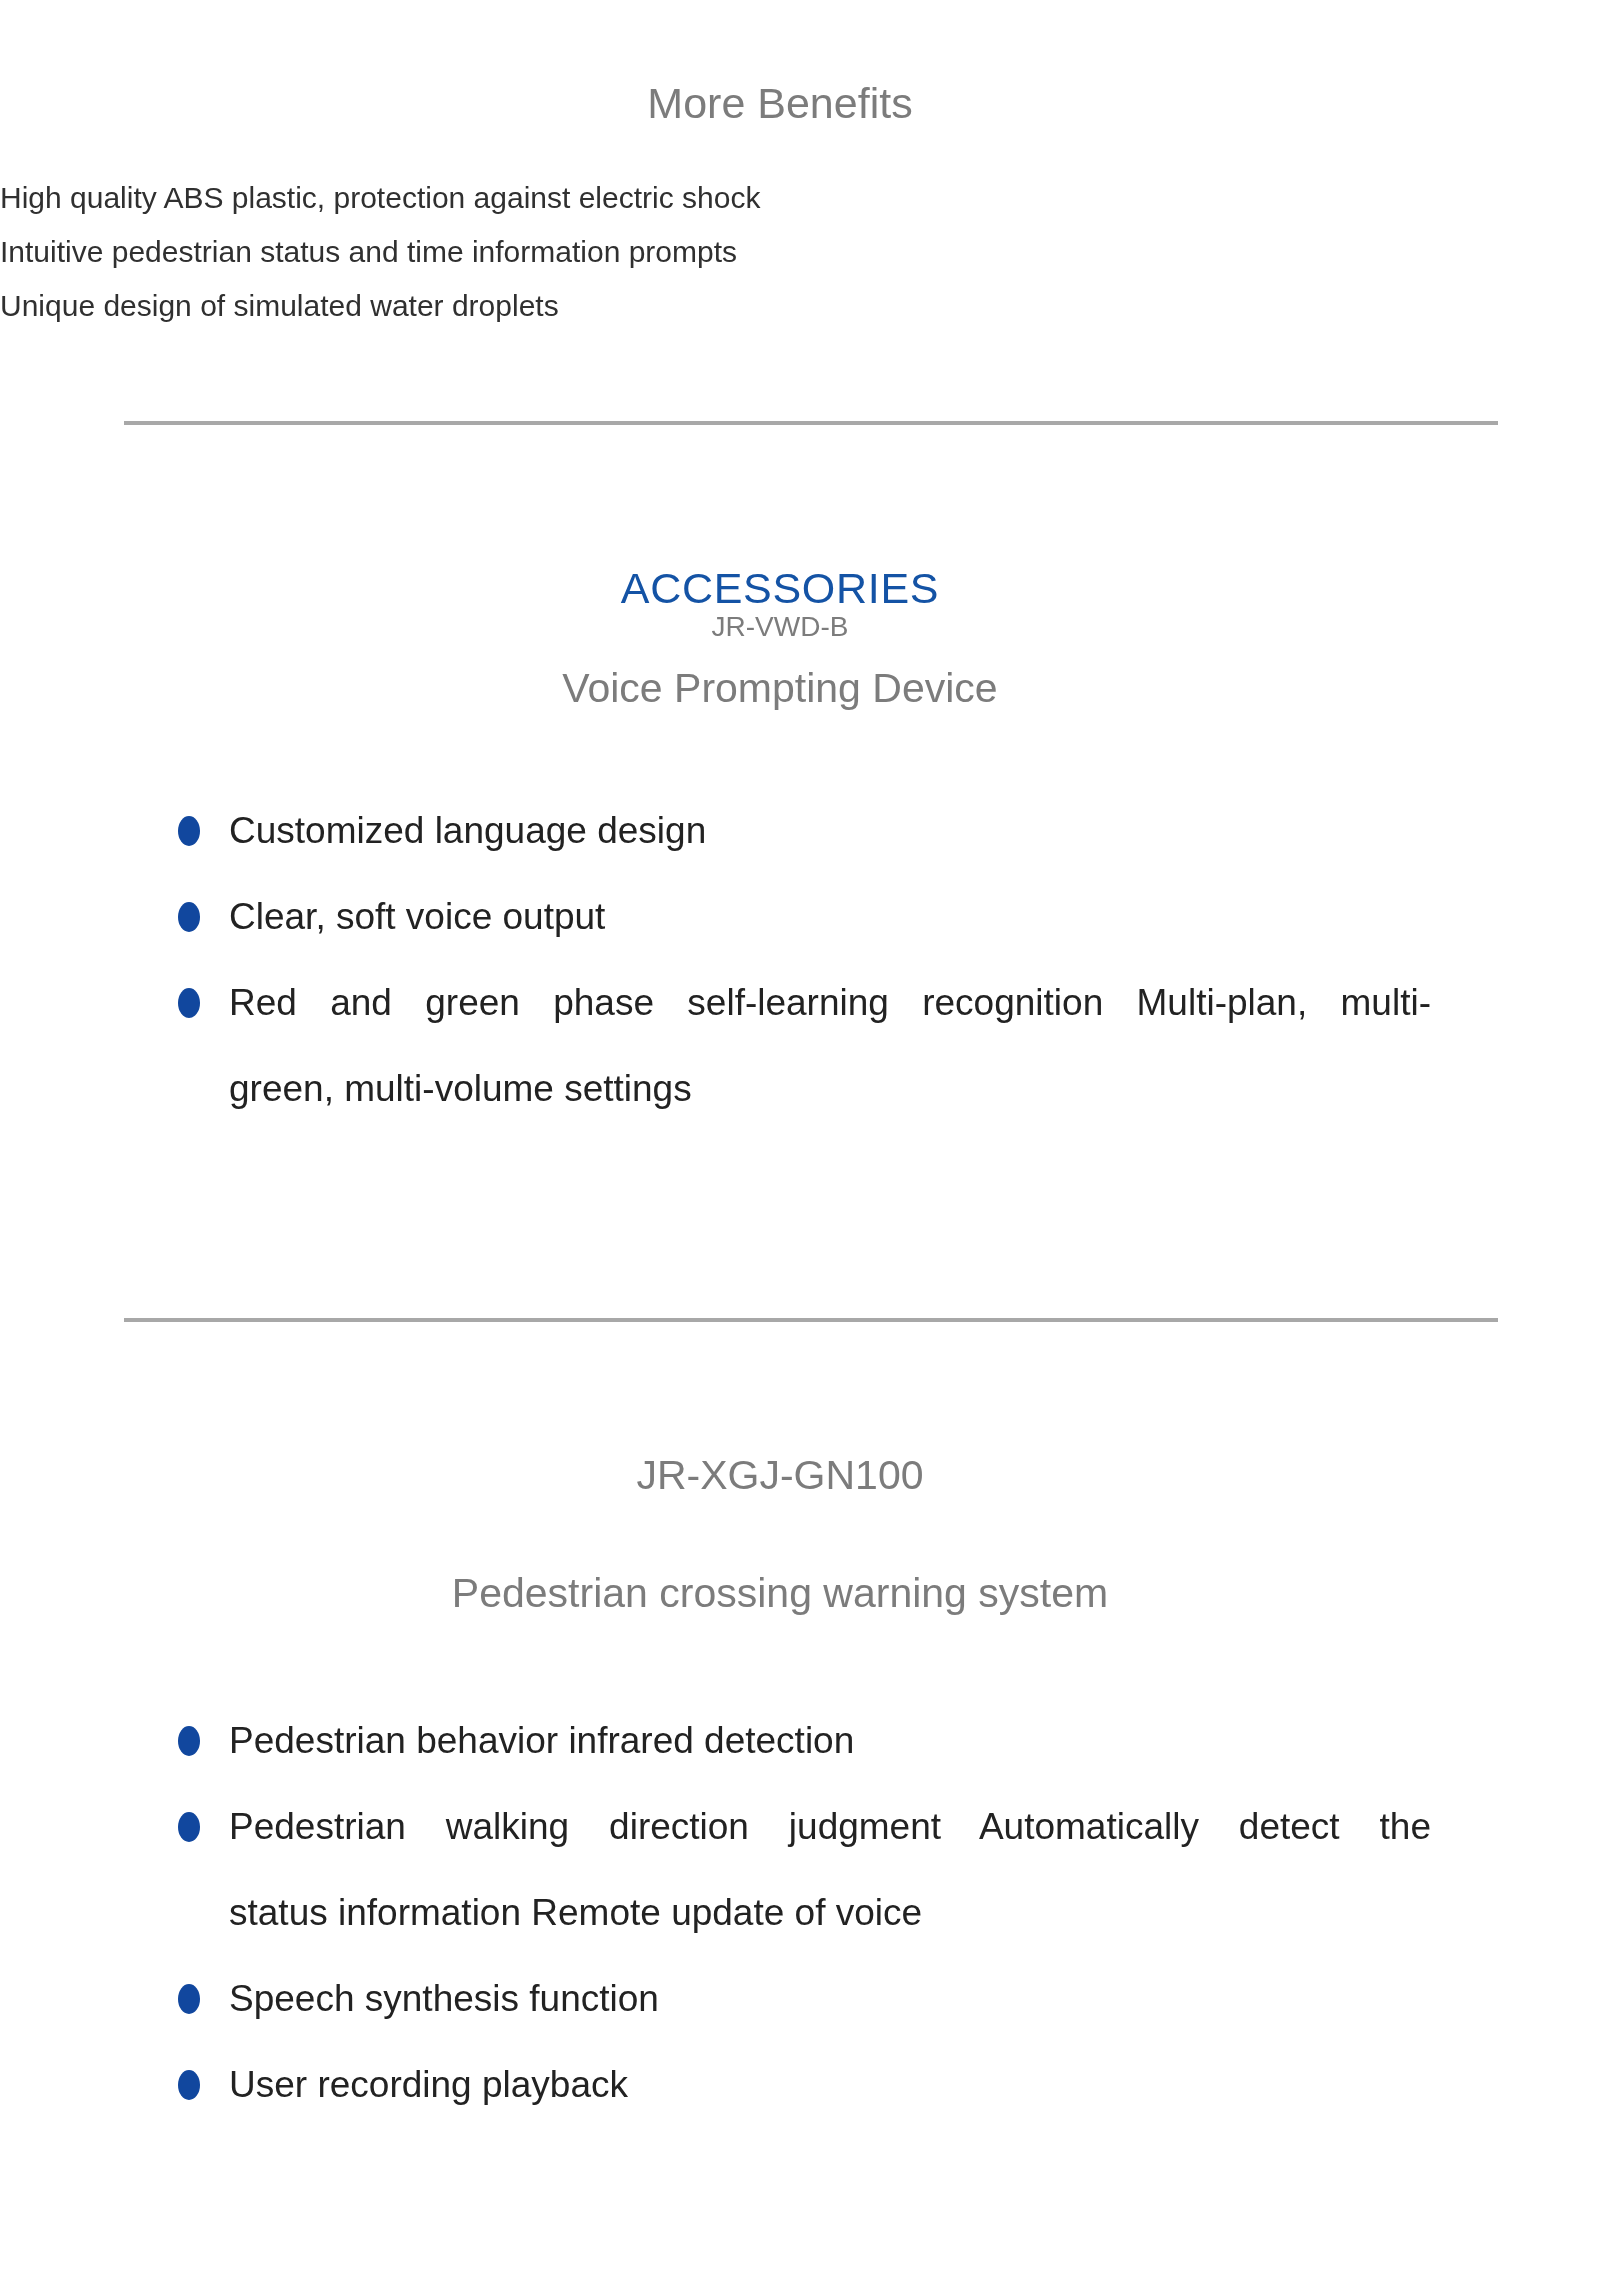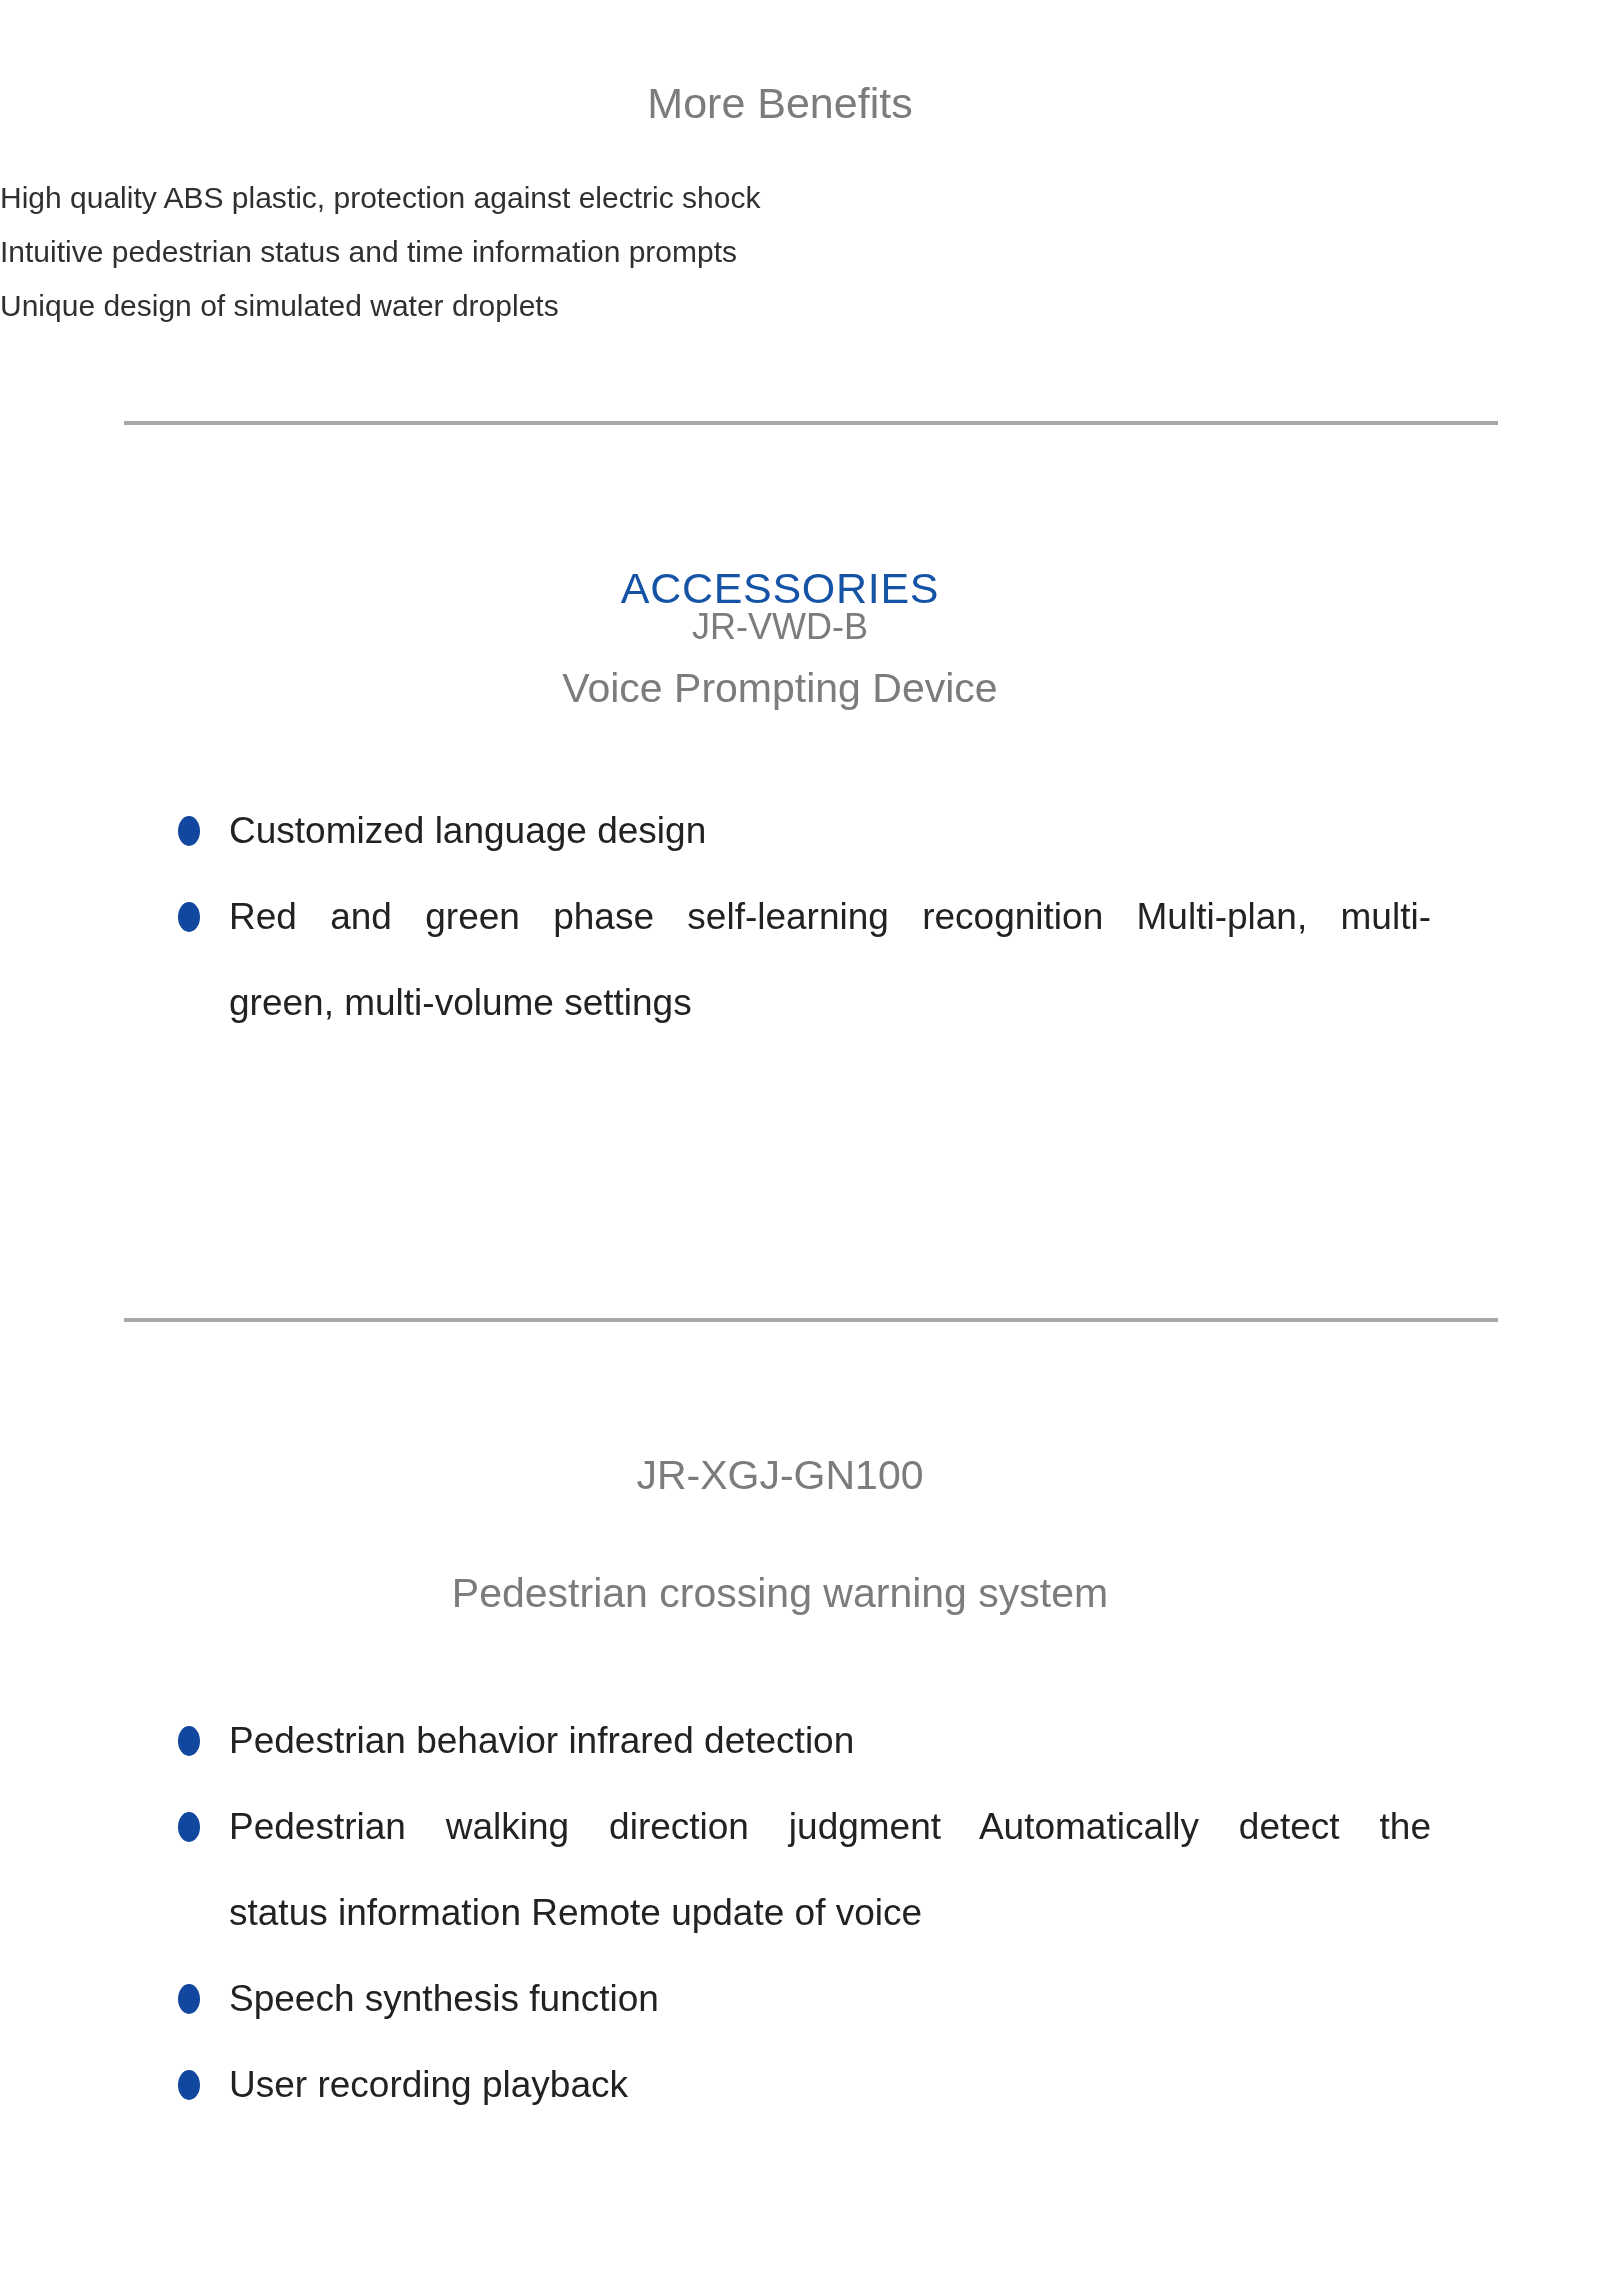--- a/index.html
+++ b/index.html
@@ -54,21 +54,21 @@
     top: 564px;
     text-align: center;
     font-size: 43px;
     line-height: 48px;
     color: var(--accent-blue);
     letter-spacing: 0.7px;
   }
   .acc-model {
     top: 604px;
     text-align: center;
-    font-size: 36px;
+    font-size: 28px;
     line-height: 46px;
     color: var(--heading-gray);
   }
   .acc-name {
     top: 665px;
     text-align: center;
     font-size: 41px;
     line-height: 46px;
     color: var(--heading-gray);
   }
@@ -143,20 +143,26 @@
 <div class="feature-list list-1">
   <div class="feature">
     <span class="dot"></span>
     <div class="ftext">
       <div class="fline">Customized language design</div>
     </div>
   </div>
   <div class="feature">
     <span class="dot"></span>
     <div class="ftext">
+      <div class="fline">Clear, soft voice output</div>
+    </div>
+  </div>
+  <div class="feature">
+    <span class="dot"></span>
+    <div class="ftext">
       <div class="fline justify">Red and green phase self-learning recognition Multi-plan, multi-</div>
       <div class="fline">green, multi-volume settings</div>
     </div>
   </div>
 </div>
 
 <div class="divider divider-2"></div>
 
 <div class="abs sys-model">JR-XGJ-GN100</div>
 <div class="abs sys-name">Pedestrian crossing warning system</div>

